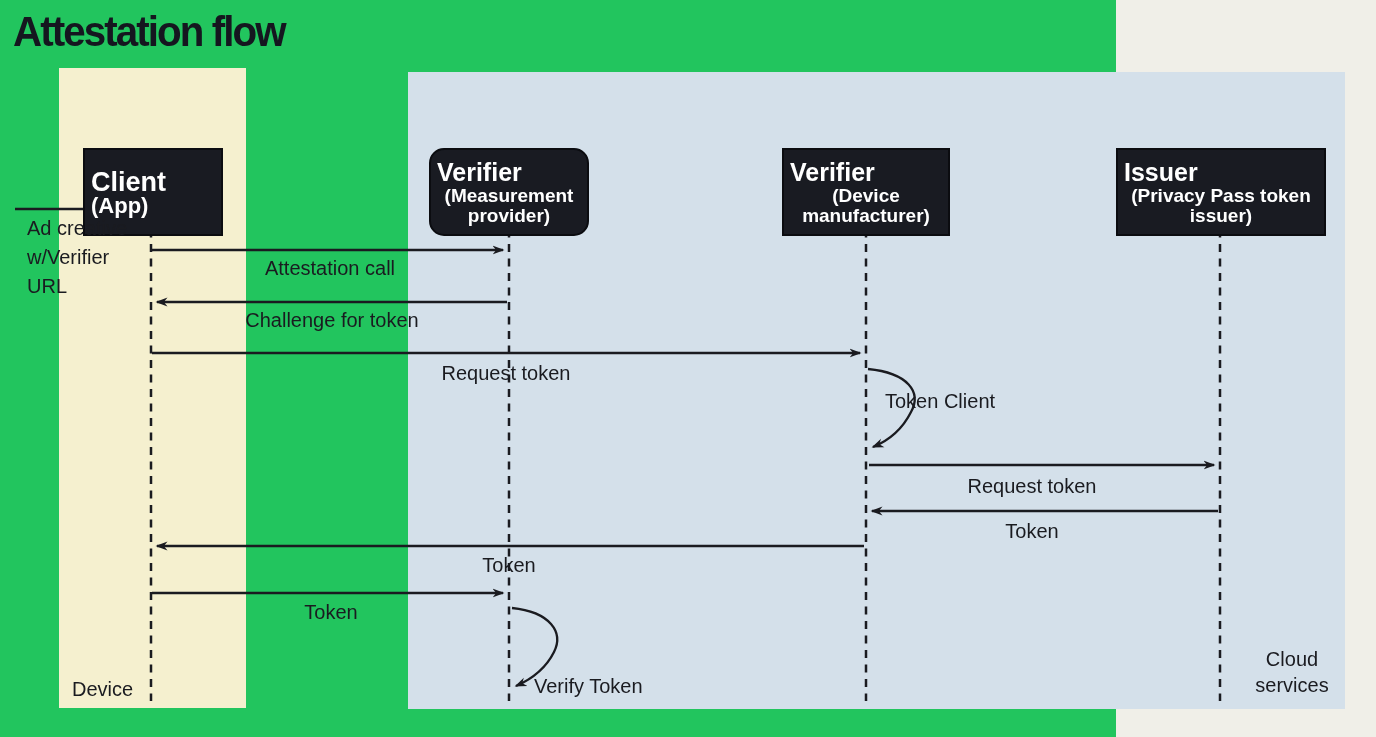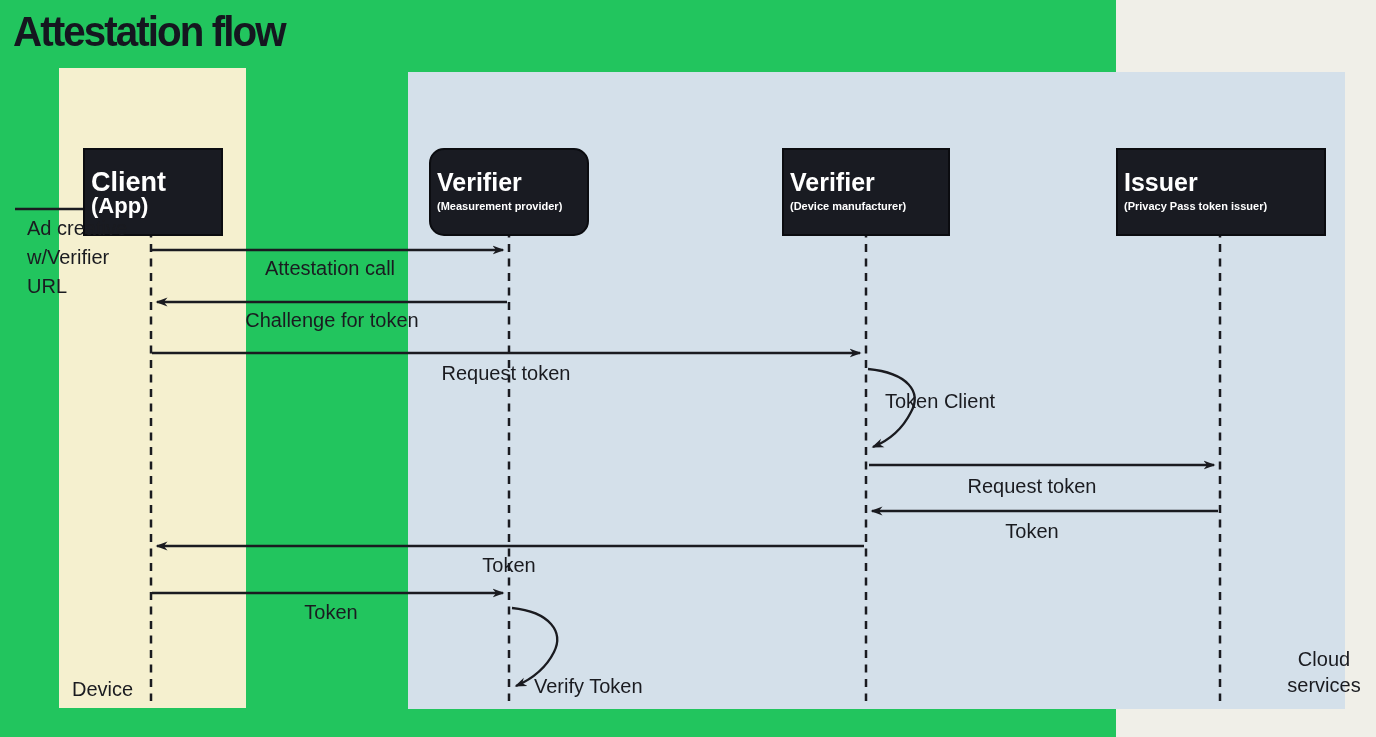--- a/index.html
+++ b/index.html
@@ -24,41 +24,41 @@
 
   .actor {
     position: absolute; top: 100px; height: 88px; box-sizing: border-box;
     background: #191b22; border: 2px solid #0b0c10;
     color: #ffffff; text-align: center;
     display: flex; flex-direction: column; justify-content: center; align-items: flex-start;
     padding: 2px 6px;
     margin-top: 48px;
   }
   .actor .actor-name { font-size: 25px; font-weight: 600; line-height: 28px; }
-  .actor .actor-sub  { font-size: 11px; font-weight: 700; line-height: 20px; }
+  .actor .actor-sub  { font-size: 19px; font-weight: 700; line-height: 20px; }
   .actor-client   { left: 83px;   width: 140px; }
   .actor-client .actor-name { font-size: 27px; }
   .actor-client .actor-sub  { font-size: 22px; }
   .actor-verifier { left: 429px;  width: 160px; border-radius: 15px; }
   .actor-attester { left: 782px;  width: 168px; }
   .actor-issuer   { left: 1116px; width: 210px; }
 
   .msg {
     position: absolute; color: #1a1b20; font-size: 20px; font-weight: 500;
     white-space: nowrap; line-height: 24px;
   }
   .msg.centered { transform: translateX(-50%); }
   .msg.multiline { white-space: pre-line; line-height: 29px; }
 
   .zone-label {
     position: absolute; color: #1a1b20; font-size: 20px; font-weight: 500;
     white-space: pre-line; line-height: 26px;
   }
   .zone-device-label { left: 72px; top: 676px; }
-  .zone-cloud-label  { left: 1292px; top: 646px; transform: translateX(-50%); text-align: center; margin-left: 32px; }
+  .zone-cloud-label  { left: 1292px; top: 646px; transform: translateX(-50%); text-align: center; }
 </style>
 </head>
 <body>
 
 <div class="canvas">
 
   <h1 class="page-title">Attestation flow</h1>
 
   <div class="band band-device"></div>
   <div class="band band-cloud"></div>

